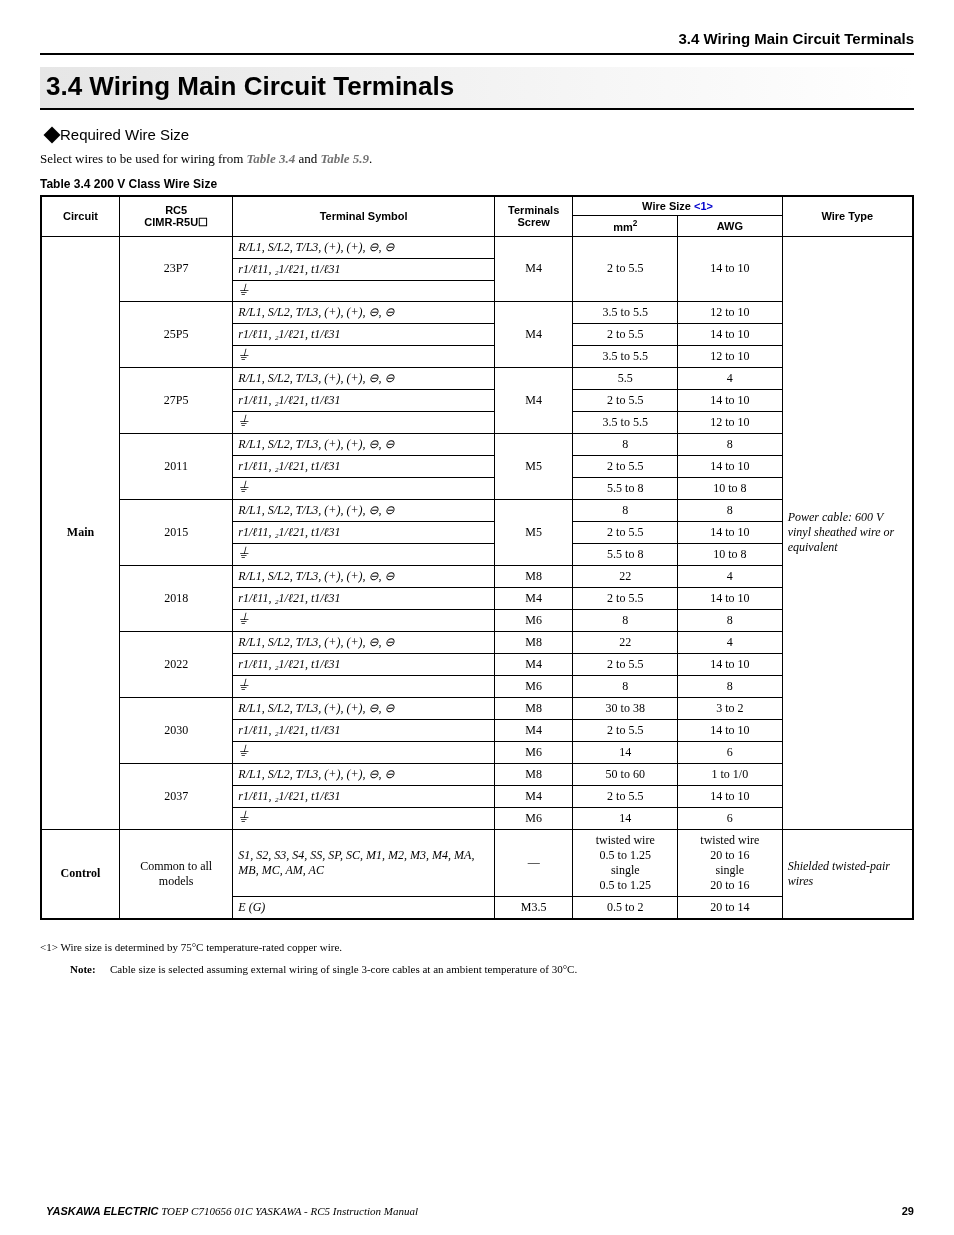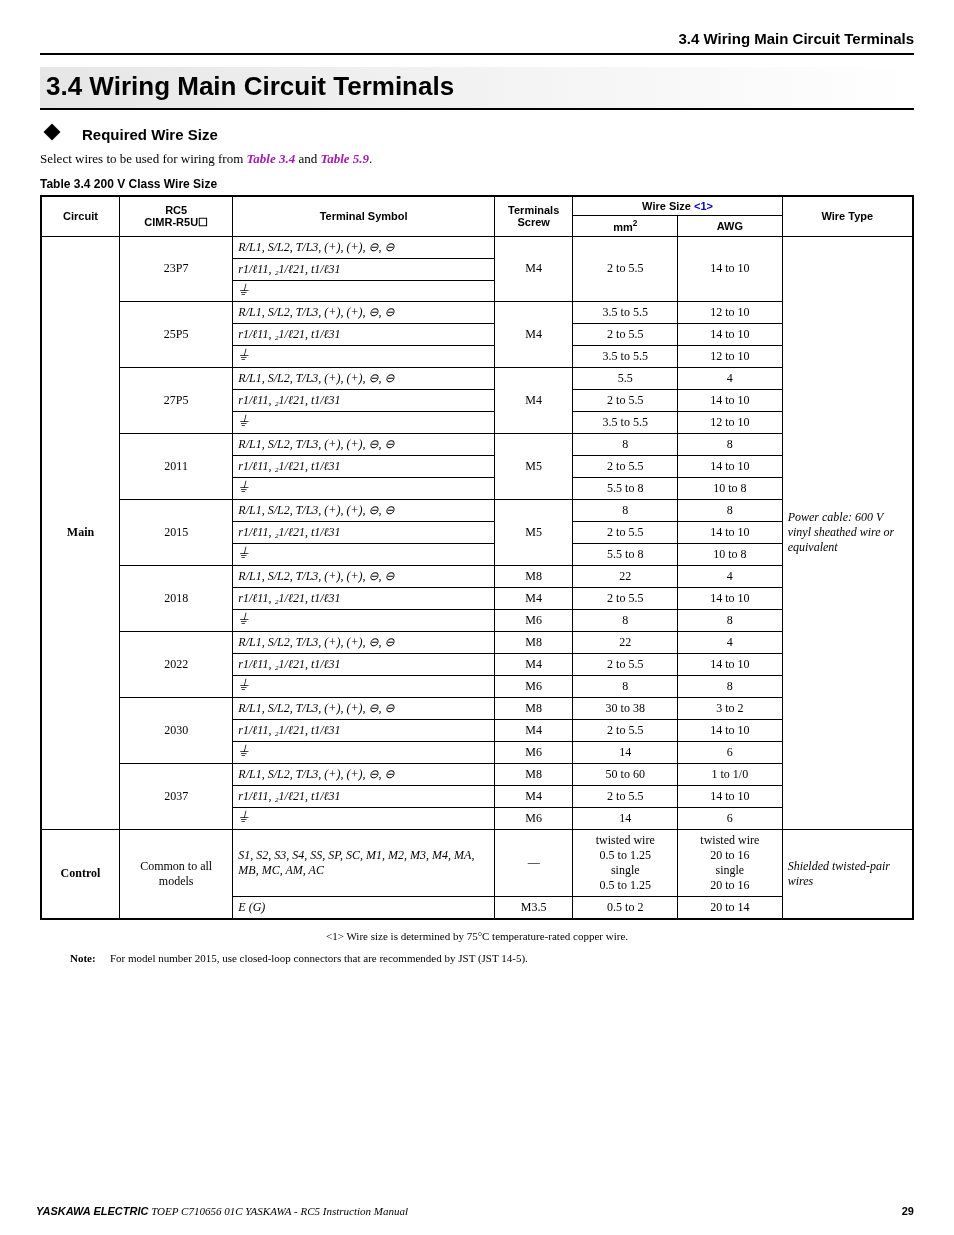--- a/index.html
+++ b/index.html
@@ -29,38 +29,38 @@
     font-size: 26px;
     font-weight: bold;
     background: linear-gradient(to right, #e6e6e6 0%, #fff 100%);
     border-bottom: 2px solid #000;
     padding: 4px 6px 6px 6px;
     margin: 0 0 16px 0;
   }
   .subhead {
     font-family: Arial, Helvetica, sans-serif;
     font-size: 15px;
-    font-weight: bold;
+    font-weight: normal;
     margin: 4px 0 8px 0;
     display: flex;
-    align-items: flex-start;
-    gap: 24px;
+    align-items: center;
+    gap: 2px;
   }
   .diamond {
     display: inline-block;
     width: 12px; height: 12px;
     background: #000;
     transform: rotate(45deg);
     margin-left: 6px;
   }
   .intro {
     font-size: 13px;
     margin: 0 0 10px 0;
   }
-  .intro a { color: #a21caf; font-style: italic; font-weight: bold; text-decoration: none; }
+  .intro a { color: #737373; font-style: italic; font-weight: bold; text-decoration: none; }
   .table-caption {
     font-family: Arial, Helvetica, sans-serif;
     font-weight: bold;
     font-size: 12px;
     margin: 6px 0 4px 0;
   }
   table.wire {
     border-collapse: collapse;
     width: 100%;
     border: 2px solid #000;
@@ -79,32 +79,31 @@
   }
   .left { text-align: left; font-style: italic; }
   .center { text-align: center; }
   .footnote-ref { color: #0000cc; }
   .ground-symbol {
     font-size: 14px;
     line-height: 1;
   }
   .footnote {
     font-size: 11px;
-    margin: 10px 0 10px 0;
-    text-align: center;
+    margin: 21px 0 10px 0;
   }
   .notes {
     font-size: 11px;
     margin: 0 0 0 30px;
   }
   .notes .lbl { font-weight: bold; display: inline-block; width: 40px; }
   .page-footer {
     position: fixed;
     bottom: 18px;
-    left: 36px;
+    left: 46px;
     right: 40px;
     display: flex;
     justify-content: space-between;
     font-size: 11px;
   }
   .page-footer .left strong { font-family: Arial, Helvetica, sans-serif; }
   .page-footer .pageno { font-weight: bold; font-family: Arial, Helvetica, sans-serif; }
   sup { font-size: 0.75em; }
 </style>
 </head>
@@ -345,21 +344,21 @@
       <td class="center">M3.5</td>
       <td class="center">0.5 to 2</td>
       <td class="center">20 to 14</td>
     </tr>
   </tbody>
 </table>
 
 <div class="footnote">&lt;1&gt; Wire size is determined by 75°C temperature-rated copper wire.</div>
 
 <div class="notes">
-  <div><span class="lbl">Note:</span><span>For model number 2015, use closed-loop connectors that are recommended by JST (JST 14-5).</span></div>
+  <div><span class="lbl">Note:</span><span>Cable size is selected assuming external wiring of single 3-core cables at an ambient temperature of 30°C.</span></div>
 </div>
 
 <div class="page-footer">
   <div class="left">
     <strong>YASKAWA ELECTRIC</strong><span> TOEP C710656 01C YASKAWA - RC5 Instruction Manual</span>
   </div>
   <div class="pageno">29</div>
 </div>
 
 </body></html>

